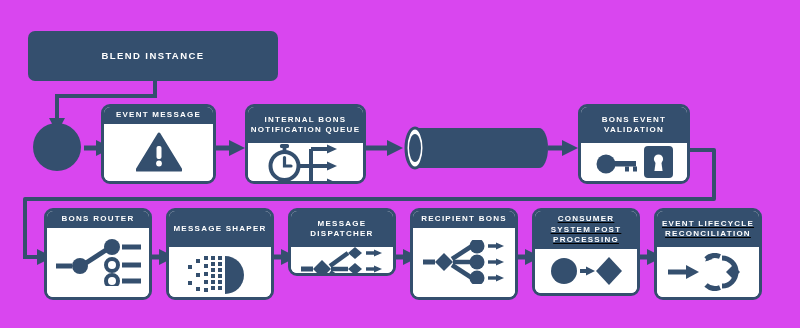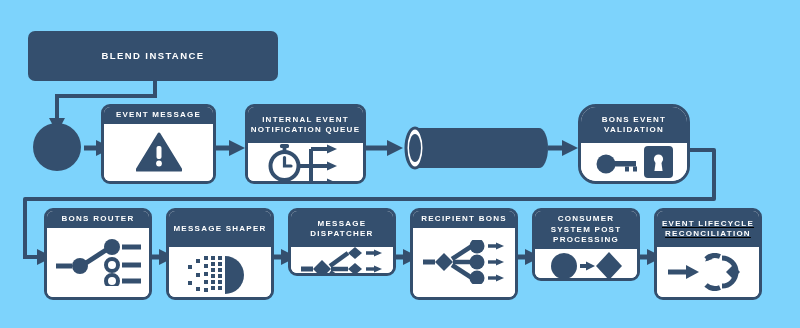--- a/index.html
+++ b/index.html
@@ -1,17 +1,17 @@
 <!DOCTYPE html>
 <html><head>
 <meta charset="utf-8">
 <style>
   html,body{margin:0;padding:0;background:#ffffff;}
   body{width:800px;height:328px;font-family:"Liberation Sans",sans-serif;overflow:hidden;}
-  #stage{position:relative;width:800px;height:328px;background:#7dd3fc;}
+  #stage{position:relative;width:800px;height:328px;background:#d946ef;}
   .node{position:absolute;box-sizing:border-box;}
 
   
   .solid-box{
     background:#344f6e;border-radius:7px;
     display:flex;align-items:center;justify-content:center;
   }
   .solid-box .cap{
     color:#ffffff;font-size:9.5px;font-weight:bold;letter-spacing:1.4px;
     text-align:center;line-height:12px;
@@ -120,21 +120,21 @@
         <svg width="46" height="40" viewBox="0 0 46 40">
           <path d="M23 2 L45 38 L1 38 Z" fill="#344f6e" stroke="#344f6e" stroke-width="3" stroke-linejoin="round"></path>
           <rect x="20.5" y="14" width="5" height="13" rx="2" fill="#ffffff"></rect>
           <circle cx="23" cy="31.5" r="2.9" fill="#ffffff"></circle>
         </svg>
       </span>
     </div>
   </div>
 
   <div class="node card tall" style="left:245px;top:104px;width:121px;height:80px;">
-    <div class="hdr">INTERNAL EVENT NOTIFICATION QUEUE</div>
+    <div class="hdr">INTERNAL BONS NOTIFICATION QUEUE</div>
     <div class="body">
       <span>
         <svg width="80" height="42" viewBox="0 0 80 42">
 
           <rect x="14" y="1" width="9" height="4" rx="1.5" fill="#344f6e"></rect>
           <rect x="16.6" y="4" width="3.8" height="4" fill="#344f6e"></rect>
           <circle cx="18.5" cy="23" r="14" fill="none" stroke="#344f6e" stroke-width="4"></circle>
           <path d="M18.5 14.5 L18.5 23 L25 23" fill="none" stroke="#344f6e" stroke-width="3.2" stroke-linecap="round"></path>
 
           <line x1="33" y1="23" x2="45" y2="23" stroke="#344f6e" stroke-width="4"></line>
@@ -155,21 +155,21 @@
   <div class="node" style="left:403px;top:125px;width:146px;height:46px;">
     <span>
       <svg width="146" height="46" viewBox="0 0 146 46">
         <path d="M12 3 L136 3 A9 20 0 0 1 136 43 L12 43 A9 20 0 0 1 12 3 Z" fill="#344f6e"></path>
         <ellipse cx="12" cy="23" rx="9" ry="20" fill="#ffffff" stroke="#344f6e" stroke-width="3"></ellipse>
         <ellipse cx="12" cy="23" rx="6" ry="14" fill="#344f6e"></ellipse>
       </svg>
     </span>
   </div>
 
-  <div class="node card tall" style="left:578px;top:104px;width:112px;height:80px;border-radius:18px;">
+  <div class="node card tall" style="left:578px;top:104px;width:112px;height:80px;">
     <div class="hdr">BONS EVENT VALIDATION</div>
     <div class="body">
       <span>
         <svg width="80" height="34" viewBox="0 0 80 34">
 
           <circle cx="12" cy="19" r="9.5" fill="#344f6e"></circle>
           <rect x="20" y="16" width="22" height="5.5" fill="#344f6e"></rect>
           <rect x="31" y="21.5" width="4" height="5" fill="#344f6e"></rect>
           <rect x="39" y="21.5" width="4" height="5" fill="#344f6e"></rect>
 
@@ -276,21 +276,21 @@
           <path d="M74,2.4 L82,6 L74,9.6 Z" fill="#344f6e"></path>
           <line x1="66" y1="22" x2="76" y2="22" stroke="#344f6e" stroke-width="3.4"></line>
           <path d="M74,18.4 L82,22 L74,25.6 Z" fill="#344f6e"></path>
           <line x1="66" y1="38" x2="76" y2="38" stroke="#344f6e" stroke-width="3.4"></line>
           <path d="M74,34.4 L82,38 L74,41.6 Z" fill="#344f6e"></path>
         </svg>
       </span>
     </div>
   </div>
 
-  <div class="node card tall" style="left:532px;top:208px;width:108px;height:73px;">
+  <div class="node card tall" style="left:532px;top:208px;width:108px;height:88px;text-decoration:underline;">
     <div class="hdr">CONSUMER SYSTEM POST PROCESSING</div>
     <div class="body">
       <span>
         <svg width="74" height="34" viewBox="0 0 74 34">
           <circle cx="15" cy="17" r="13" fill="#344f6e"></circle>
           <line x1="31" y1="17" x2="39" y2="17" stroke="#344f6e" stroke-width="4"></line>
           <path d="M37,12.5 L46,17 L37,21.5 Z" fill="#344f6e"></path>
           <path d="M60 3 L73 17 L60 31 L47 17 Z" fill="#344f6e"></path>
         </svg>
       </span>

